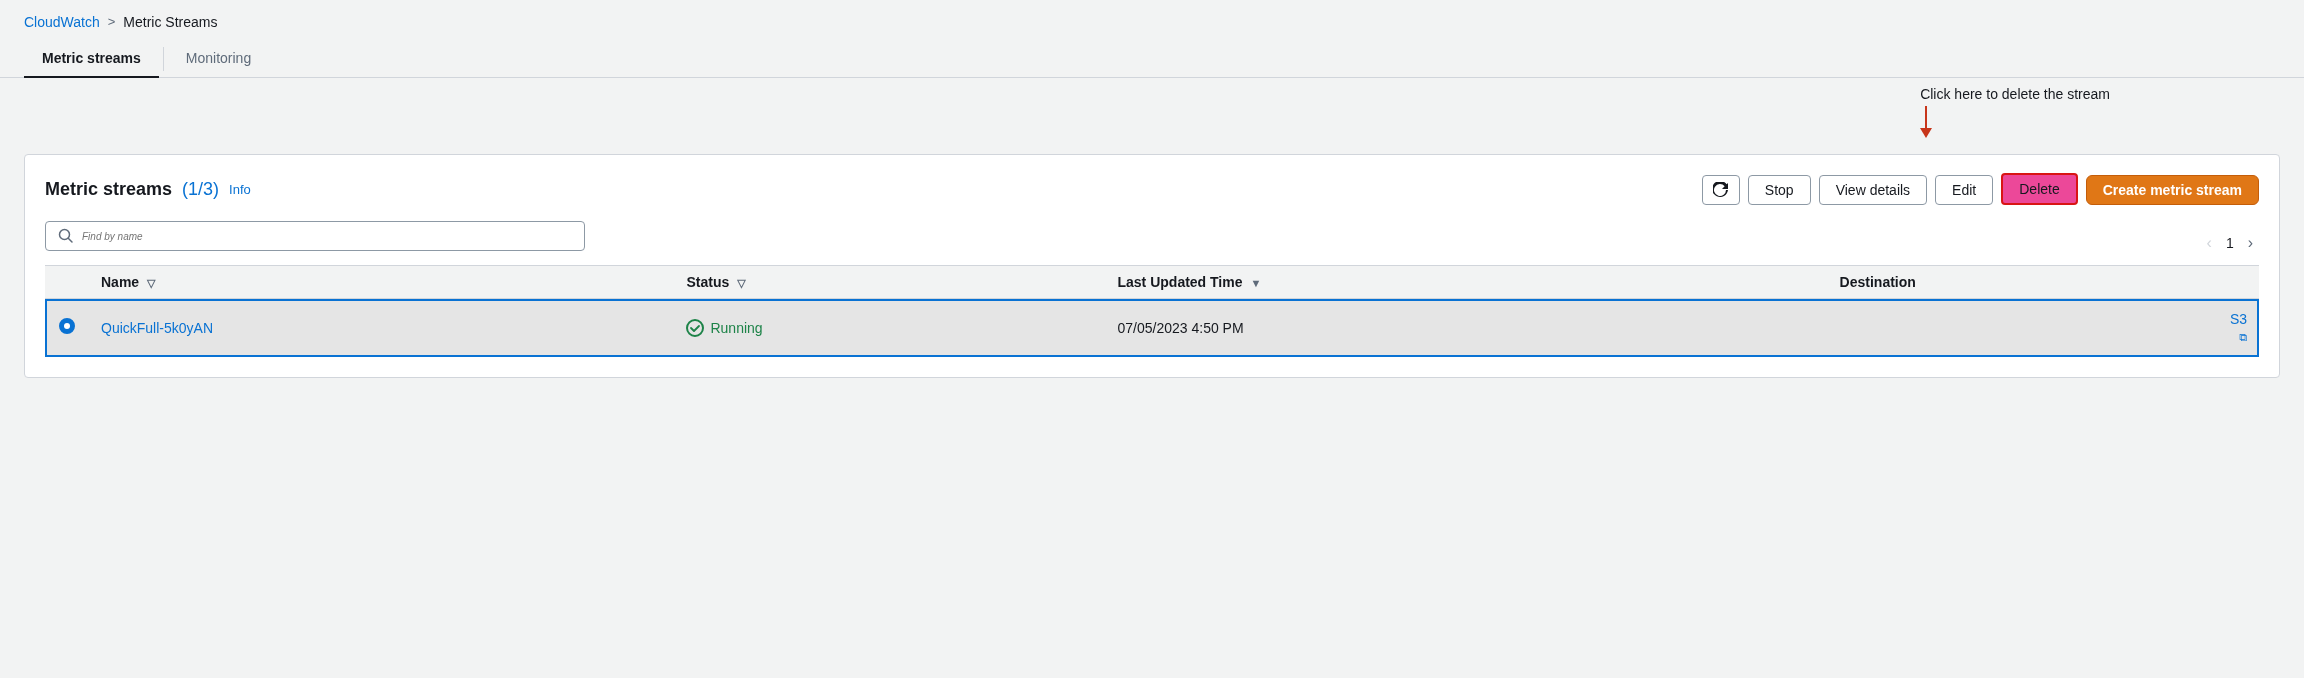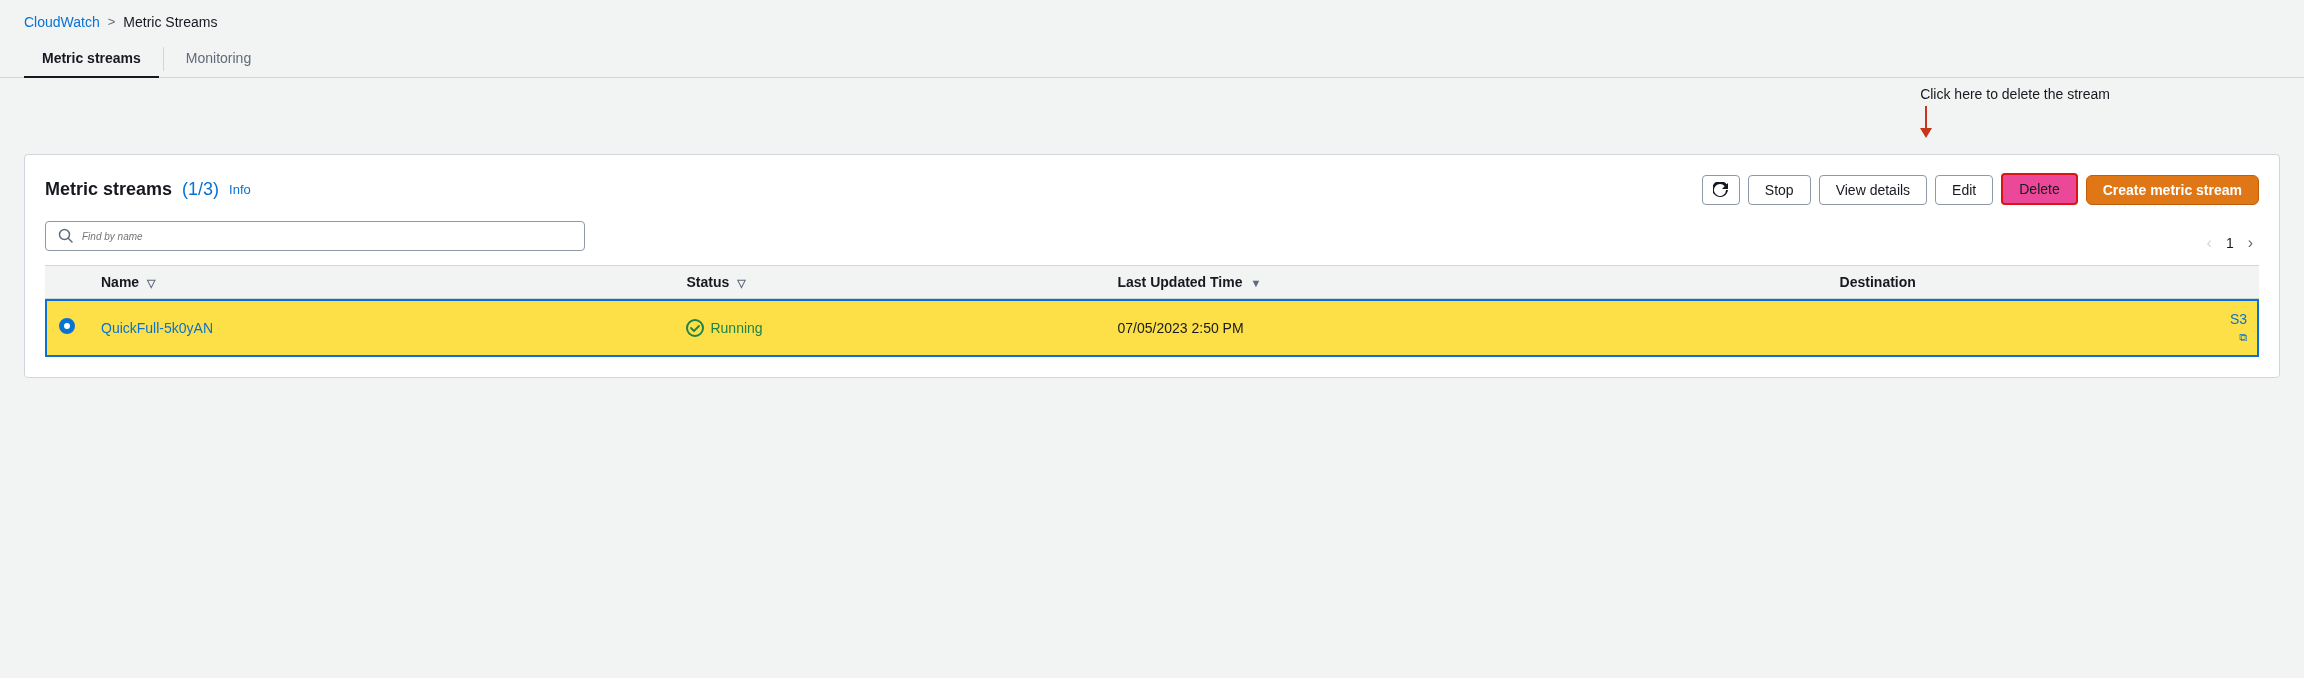--- a/index.html
+++ b/index.html
@@ -212,21 +212,21 @@
     .sort-icon {
       display: inline-block;
       margin-left: 4px;
       color: #5f6b7a;
       font-size: 11px;
     }
     tbody tr {
       border-bottom: 1px solid #d1d5db;
     }
     tbody tr.selected {
-      background: #fde047;
+      background: #e5e5e5;
       outline: 2px solid #0972d3;
       outline-offset: -2px;
     }
     tbody td {
       padding: 12px 12px;
       vertical-align: middle;
     }
     tbody td:first-child {
       text-align: center;
     }
@@ -381,21 +381,21 @@
             <span class="status-running">
               <span class="status-icon">
                 <svg width="12" height="12" viewBox="0 0 12 12" fill="none" xmlns="http://www.w3.org/2000/svg">
                   <path d="M2 6l3 3 5-5" stroke="#1d8348" stroke-width="1.8" stroke-linecap="round" stroke-linejoin="round"></path>
                 </svg>
               </span>
               <span>Running</span>
             </span>
           </td>
           <td>
-            <span>07/05/2023 2:50 PM</span>
+            <span>07/05/2023 4:50 PM</span>
           </td>
           <td>
             <a class="dest-link">
               <span>S3</span>
               <span class="ext-icon">⧉</span>
             </a>
           </td>
         </tr>
       </tbody>
     </table>

